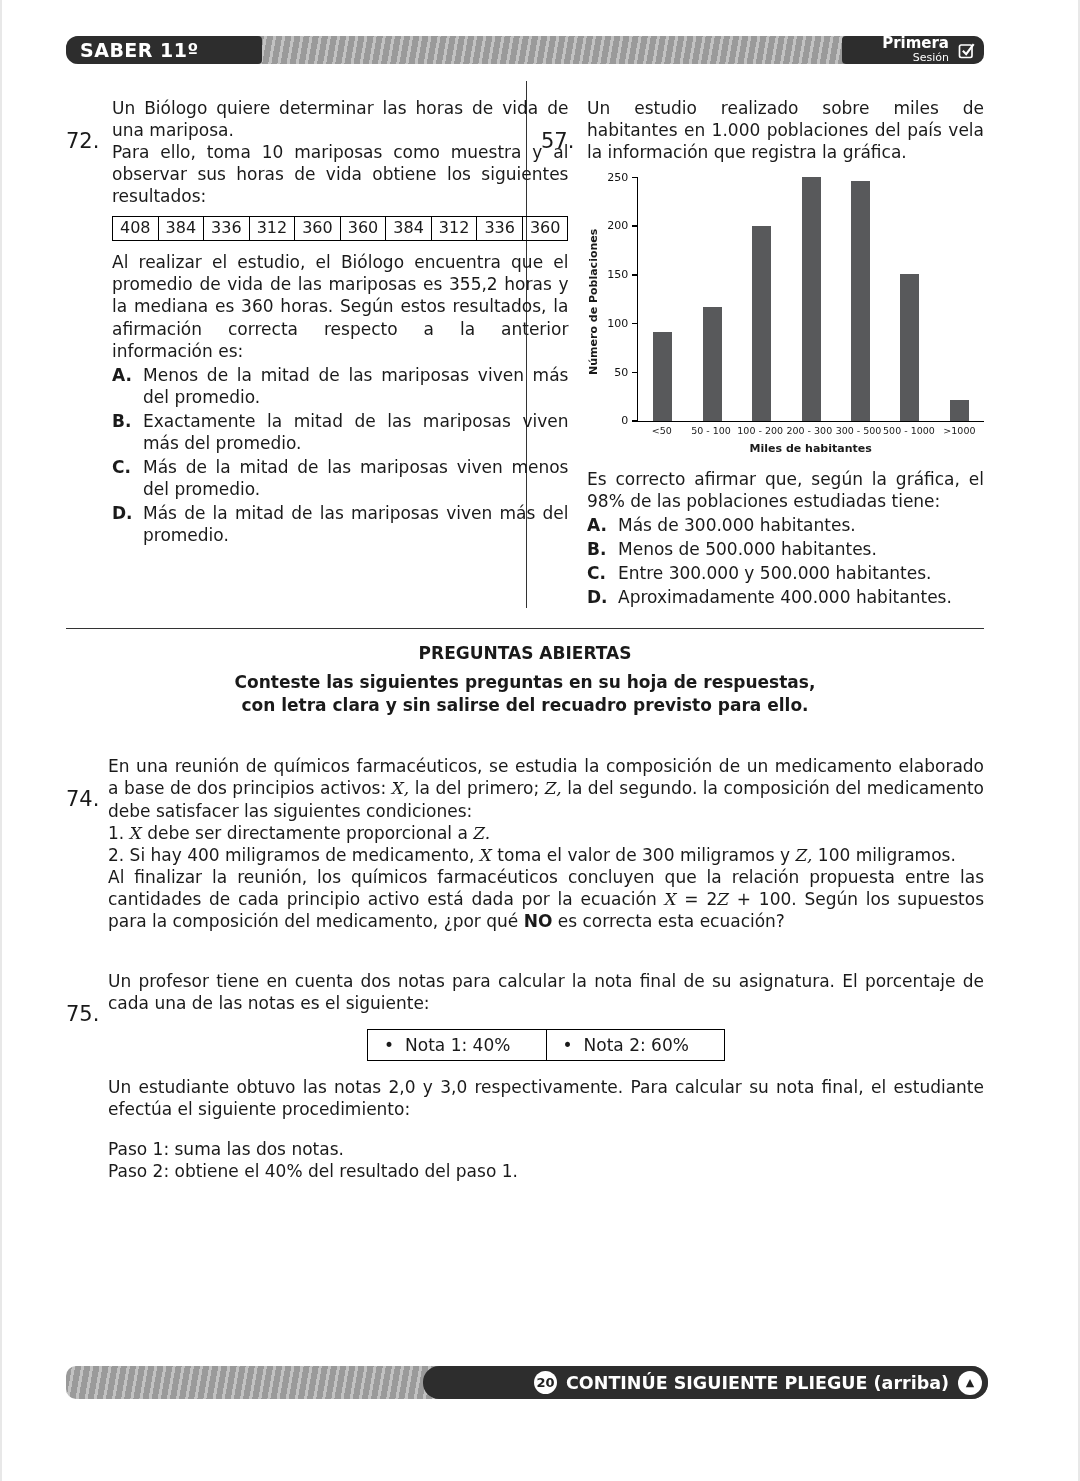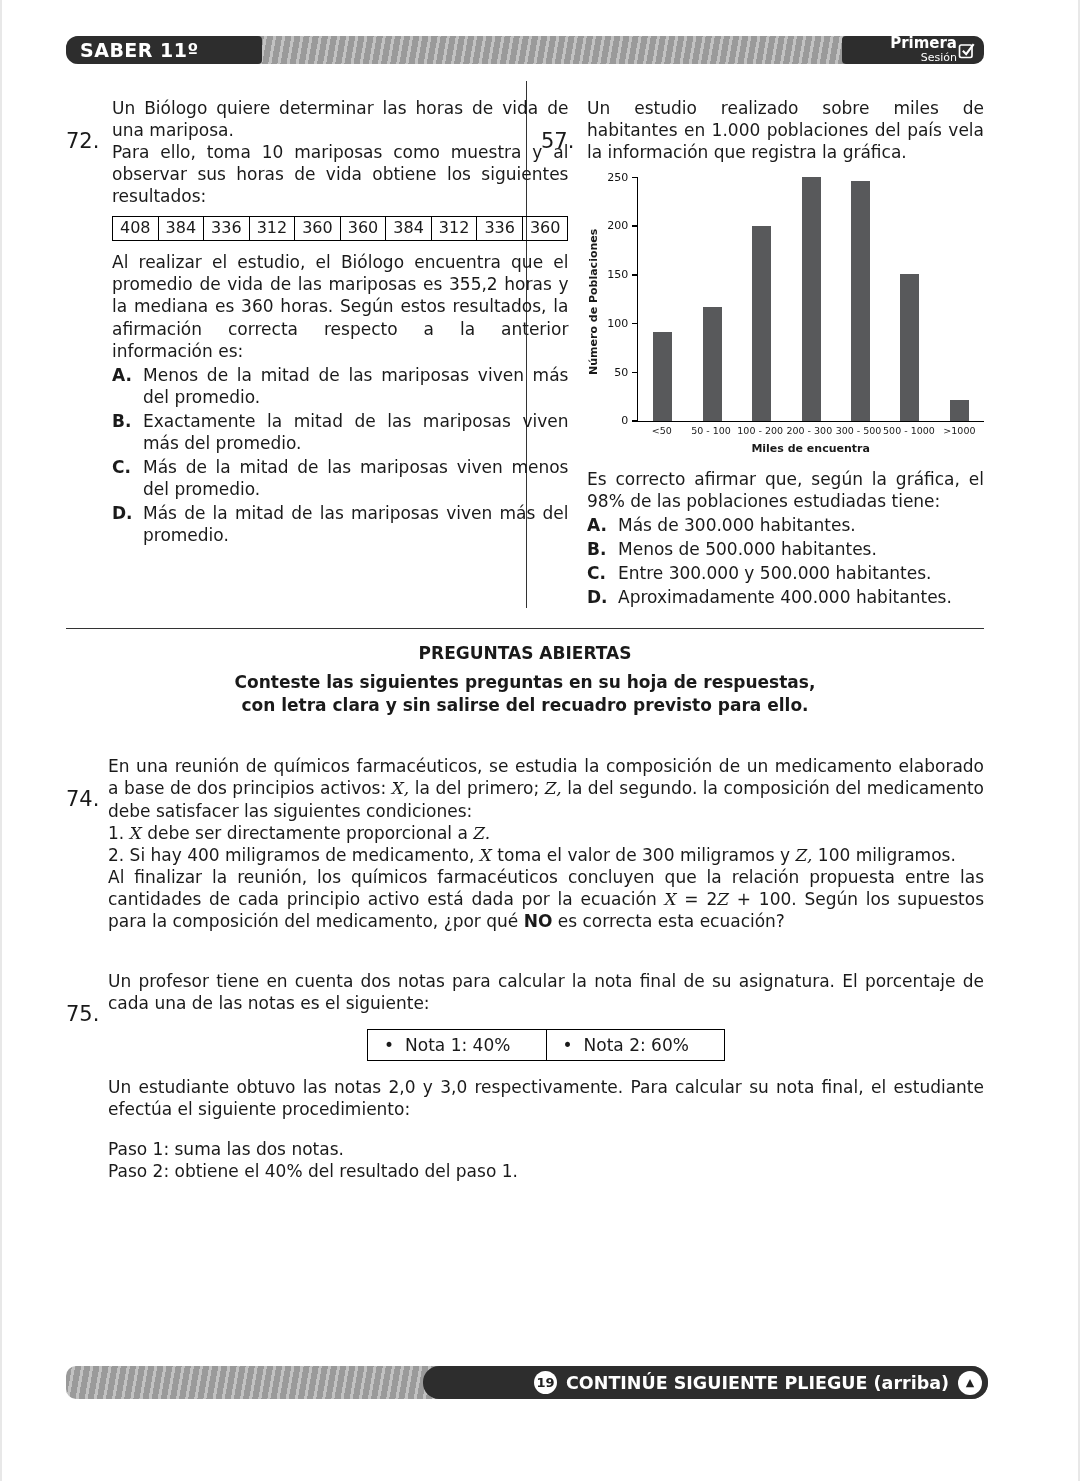--- a/index.html
+++ b/index.html
@@ -21,21 +21,21 @@
     background: #2d2d2d; border-radius: 12px 4px 4px 12px;
     display: flex; align-items: center; padding-left: 14px;
     color: #fff; font-weight: bold; font-size: 19px; letter-spacing: .5px;
   }
   .hbar-right {
     position: absolute; right: 0; top: 0; height: 100%; width: 142px;
     background: #2d2d2d; border-radius: 4px 10px 10px 4px;
     display: flex; align-items: center; justify-content: flex-end;
     padding-right: 7px; color: #fff;
   }
-  .session { text-align: right; line-height: 1.05; margin-right: 0; }
+  .session { text-align: right; line-height: 1.05; margin-right: 8px; }
   .session .l1 { font-weight: bold; font-size: 15px; }
   .session .l2 { font-size: 11px; }
 
   .fbar {
     position: absolute; left: 64px; top: 1366px; width: 922px; height: 33px;
     border-radius: 10px 16px 16px 10px;
     background: repeating-linear-gradient(100deg, #9a9a9a 0 6px, #c2c2c2 6px 9px);
   }
   .fbar-right {
     position: absolute; right: 0; top: 0; height: 100%; width: 565px;
@@ -223,21 +223,21 @@
                 </div>
               <div class="xlabels" id="x-labels">
                   <div class="xlab">&lt;50</div>
                   <div class="xlab">50 - 100</div>
                   <div class="xlab">100 - 200</div>
                   <div class="xlab">200 - 300</div>
                   <div class="xlab">300 - 500</div>
                   <div class="xlab">500 - 1000</div>
                   <div class="xlab">&gt;1000</div>
                 </div>
-              <div class="xlabel">Miles de encuentra</div>
+              <div class="xlabel">Miles de habitantes</div>
             </div>
           </div>
 
           <p>Es correcto afirmar que, según la gráfica, el 98% de las poblaciones estudiadas tiene:</p>
           <div class="opt">
             <span class="optL">A.</span>
             <span class="optT">Más de 300.000 habitantes.</span>
           </div>
           <div class="opt">
             <span class="optL">B.</span>
@@ -287,19 +287,19 @@
       <p>Un estudiante obtuvo las notas 2,0 y 3,0 respectivamente. Para calcular su nota final, el estudiante efectúa el siguiente procedimiento:</p>
       <div class="steps mt">
         <p>Paso 1: suma las dos notas.</p>
         <p>Paso 2: obtiene el 40% del resultado del paso 1.</p>
       </div>
     </div>
   </div>
 
   <div class="fbar">
     <div class="fbar-right">
-      <span class="cnum">19</span>
+      <span class="cnum">20</span>
       <span>CONTINÚE SIGUIENTE PLIEGUE (arriba)</span>
       <span class="carrow">▲</span>
     </div>
   </div>
 
 </div>
 
 </body></html>

